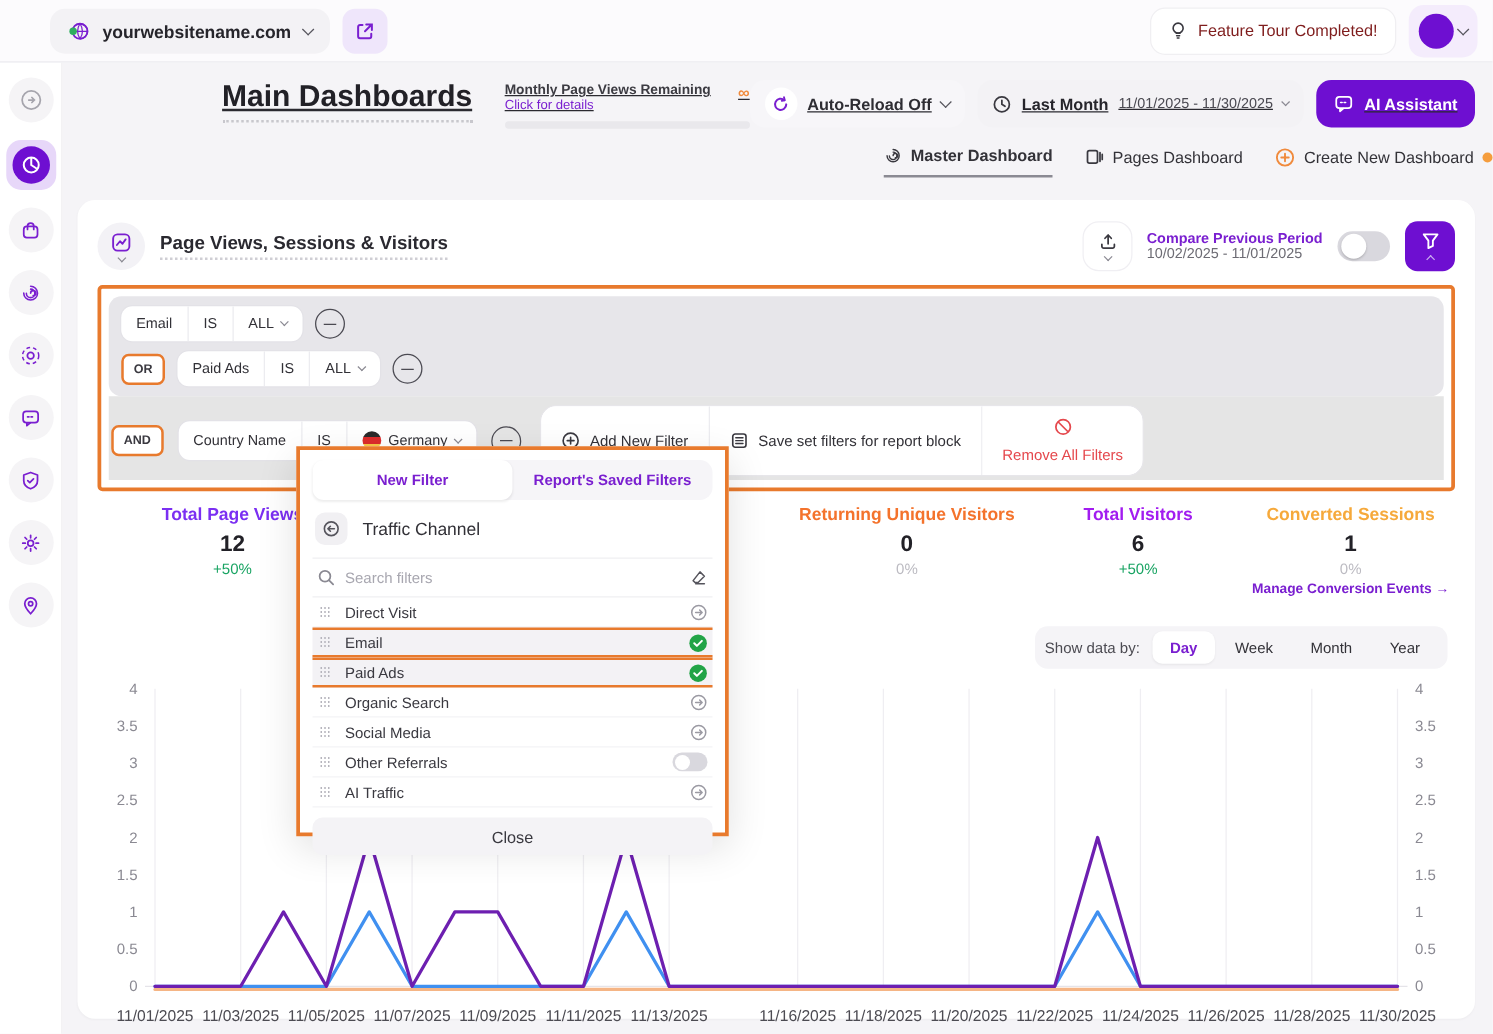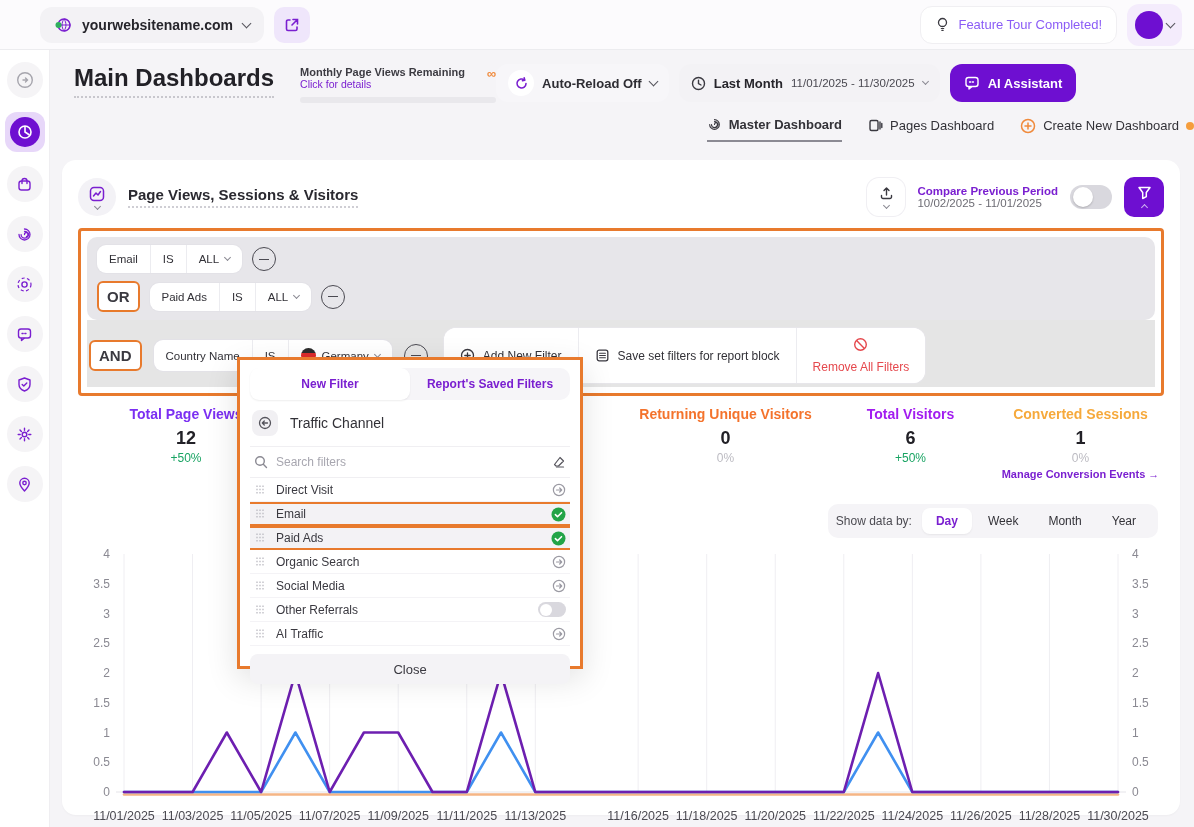--- a/index.html
+++ b/index.html
@@ -10,21 +10,21 @@
   .topbar { position:absolute; top:0; left:0; width:1194px; height:50px; background:#fcfbfd;
     border-bottom:1px solid #ececef; display:flex; align-items:center; justify-content:space-between;
     padding:0 12px 0 40px; z-index:5; }
   .tb-left, .tb-right { display:flex; align-items:center; gap:10px; }
   .site-pill { display:flex; align-items:center; gap:10px; background:#f3f2f5; border-radius:12px;
     height:36px; padding:0 14px; cursor:pointer; }
   .site-pill .label { font-size:14px; font-weight:bold; color:#26252b; }
   .ext-btn { width:36px; height:36px; border-radius:10px; background:#efe6fb; display:flex;
     align-items:center; justify-content:center; cursor:pointer; }
   .tour-pill { display:flex; align-items:center; gap:8px; background:#ffffff; border:1px solid #f0eff2;
-    border-radius:12px; height:38px; padding:0 14px; font-size:13px; color:#8b5cf6; }
+    border-radius:12px; height:38px; padding:0 14px; font-size:13px; color:#7f1d1d; }
   .avatar-wrap { display:flex; align-items:center; gap:4px; background:#f4ecfc; border-radius:12px;
     height:42px; padding:0 8px; cursor:pointer; }
   .avatar { width:28px; height:28px; border-radius:50%; background:#6e0fd1; }
 
   .chev { display:inline-block; width:7px; height:7px; border-right:1.6px solid #55545c;
     border-bottom:1.6px solid #55545c; transform:rotate(45deg); margin-top:-3px; }
   .chev.up { transform:rotate(-135deg); margin-top:4px; }
   .chev.sm { width:5px; height:5px; border-color:#8a8992; }
   .chev.white { border-color:#fff; }
 
@@ -33,21 +33,21 @@
     border-right:1px solid #efeef1; display:flex; flex-direction:column; align-items:center;
     padding-top:12px; gap:14px; z-index:4; }
   .side-ic { width:36px; height:36px; border-radius:50%; background:#f5f4f6; display:flex;
     align-items:center; justify-content:center; cursor:pointer; }
   .side-ic.active-wrap { width:40px; height:40px; border-radius:12px; background:#e7d7f9; }
   .side-ic.active-wrap .inner { width:30px; height:30px; border-radius:50%; background:#6e0fd1;
     display:flex; align-items:center; justify-content:center; }
 
   
   .content { position:absolute; top:50px; left:50px; width:1144px; height:777px; }
-  .page-header { display:flex; align-items:flex-start; justify-content:flex-start; padding:14px 14px 0 24px; }
+  .page-header { display:flex; align-items:flex-start; justify-content:flex-end; padding:14px 14px 0 24px;text-decoration:underline; }
   .ph-left { display:flex; align-items:flex-start; gap:26px; }
   .page-title { font-size:24px; font-weight:bold; color:#222127; border-bottom:2px dotted #c8c7cd; padding-bottom:4px; }
   .quota { width:196px; padding-top:2px; }
   .quota-top { display:flex; justify-content:space-between; align-items:flex-start; }
   .quota-label { font-size:11px; font-weight:bold; color:#3c3b42; }
   .quota-link { font-size:10.5px; color:#7a1fd0; cursor:pointer; }
   .quota-inf { color:#f08a3c; font-size:13px; font-weight:bold; }
   .quota-bar { margin-top:7px; width:100%; height:6px; border-radius:3px; background:#e9e8ec; }
   .ph-right { display:flex; align-items:center; gap:10px; }
   .reload-pill { display:flex; align-items:center; gap:8px; background:#f7f6f9; border-radius:12px;
@@ -89,21 +89,21 @@
   
   .filter-box { margin-top:6px; border:3px solid #e87a2d; border-radius:4px; padding:6px; background:#fff; }
   .gray-panel { background:#e7e6ea; border-radius:10px; padding:8px 10px; display:flex; flex-direction:column; gap:8px; }
   .chip-row { display:flex; align-items:center; gap:10px; }
   .seg { display:flex; align-items:stretch; background:#fff; border-radius:9px; overflow:hidden;
     box-shadow:0 0 0 1px #e3e2e7; }
   .seg > div { display:flex; align-items:center; gap:6px; padding:8px 12px; font-size:11.5px; color:#323137;
     border-right:1px solid #ececf0; cursor:pointer; }
   .seg > div:last-child { border-right:none; }
   .conj-chip { background:#fff; border:2px solid #e87a2d; border-radius:6px; padding:5px 8px;
-    font-size:15px; font-weight:bold; color:#3a3940; cursor:pointer; }
+    font-size:10px; font-weight:bold; color:#3a3940; cursor:pointer; }
   .minus-btn { width:24px; height:24px; border-radius:50%; border:1.6px solid #4b4a52; background:transparent;
     display:flex; align-items:center; justify-content:center; cursor:pointer; }
   .minus-btn::after { content:""; width:10px; height:0; border-top:1.6px solid #4b4a52; }
   .row3 { display:flex; align-items:center; gap:12px; padding:8px 2px 4px 2px; background:#e5e5e5; }
   .actions-group { display:flex; align-items:stretch; background:#fff; border-radius:12px; overflow:hidden;
     box-shadow:0 0 0 1px #e7e6ea; margin-left:4px; }
   .actions-group .act { display:flex; align-items:center; gap:8px; padding:9px 16px; font-size:12px;
     color:#323137; border-right:1px solid #ececf0; cursor:pointer; background:#fff; }
   .actions-group .act:last-child { border-right:none; }
   .act.danger { color:#e5484d; font-weight:normal;flex-direction:column; }

